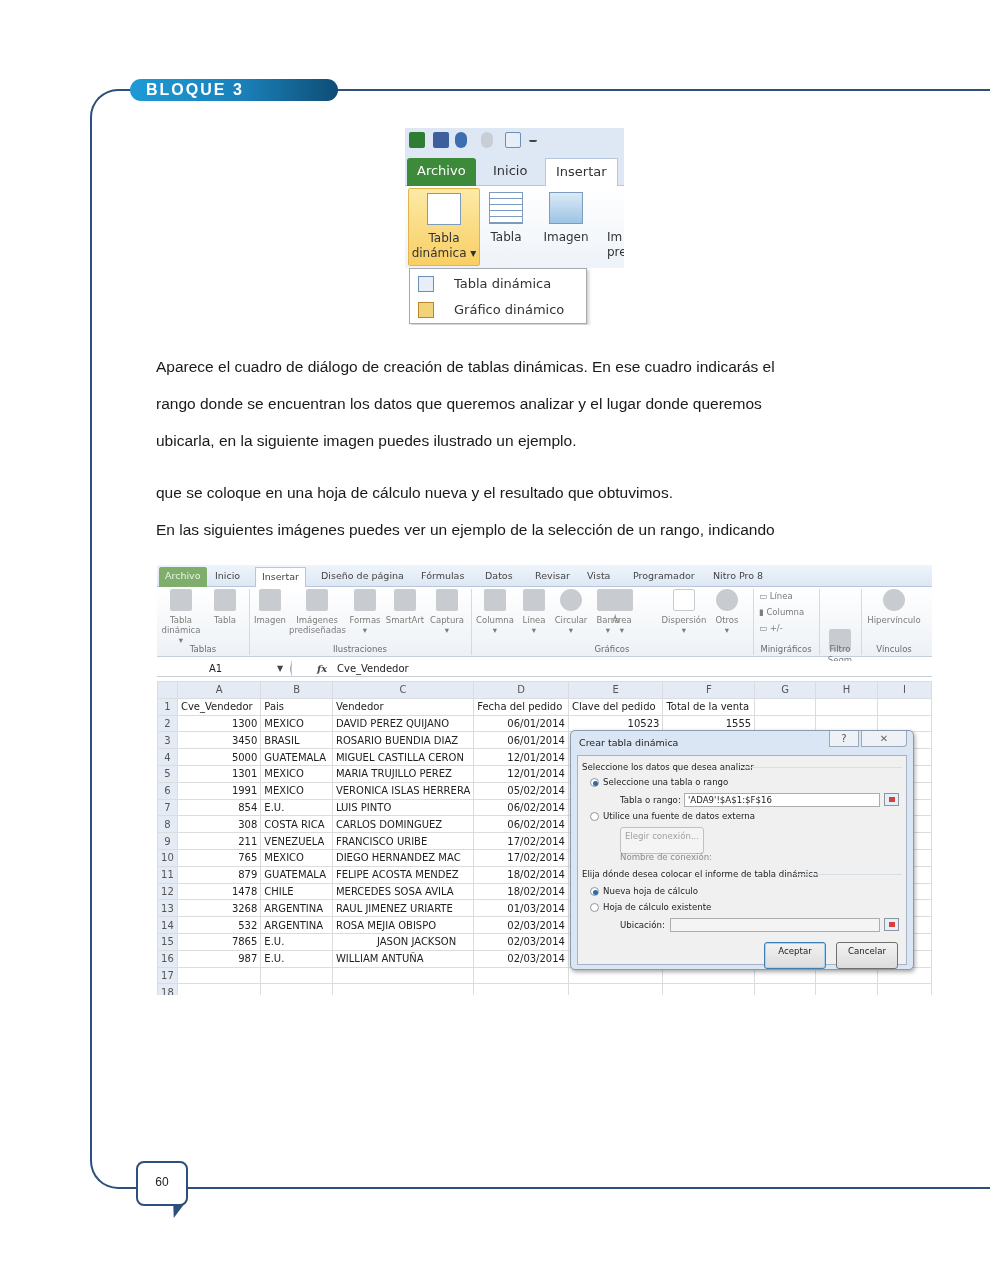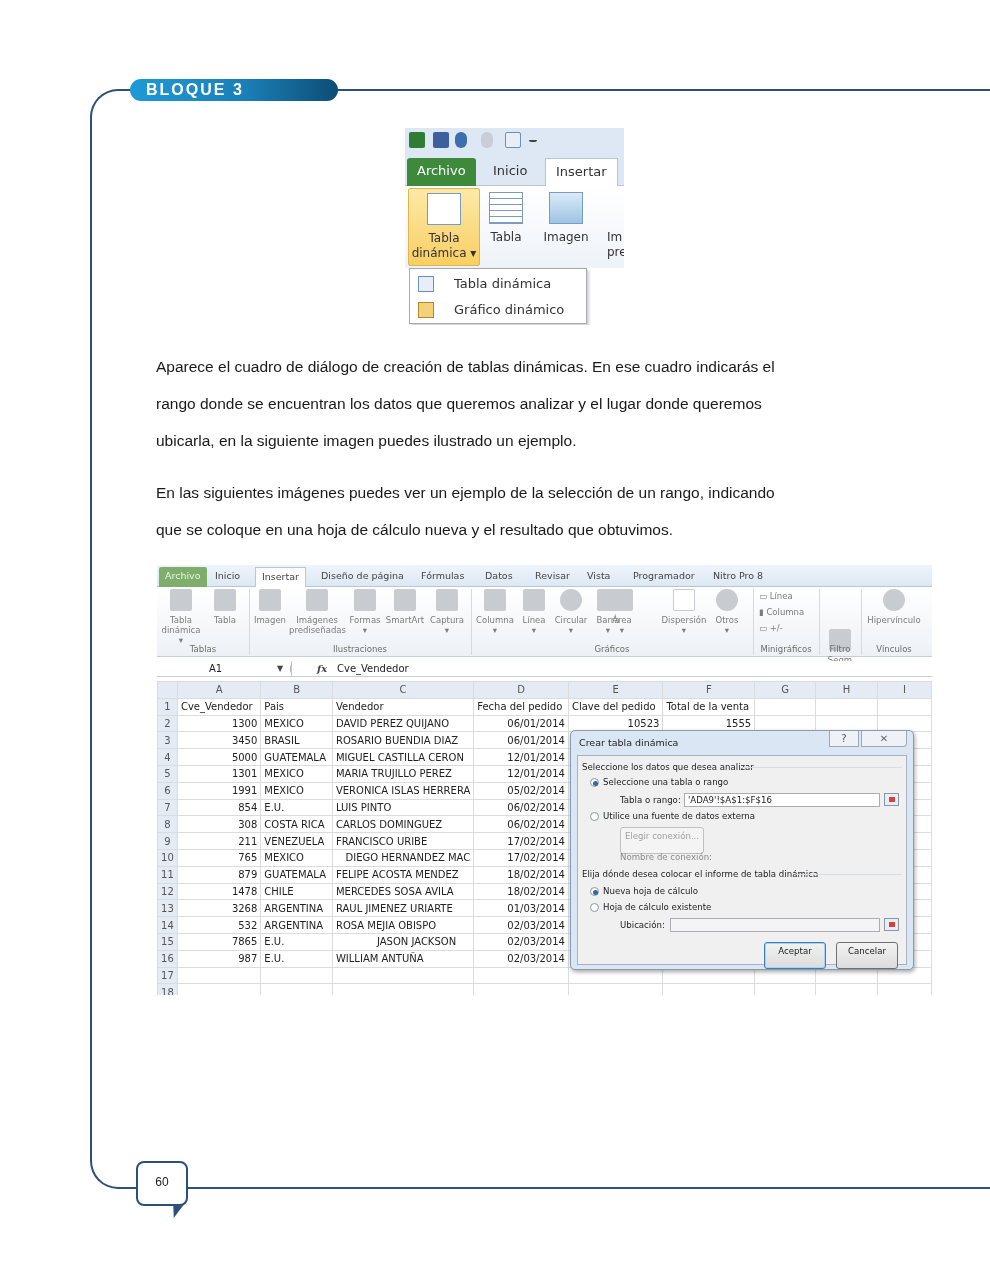--- a/index.html
+++ b/index.html
@@ -141,22 +141,22 @@
     </div>
   </div>
 </div>
 
 <div class="para" style="top:348px;">
   <div>Aparece el cuadro de diálogo de creación de tablas dinámicas. En ese cuadro indicarás el</div>
   <div>rango donde se encuentran los datos que queremos analizar y el lugar donde queremos</div>
   <div>ubicarla, en la siguiente imagen puedes ilustrado un ejemplo.</div>
 </div>
 <div class="para" style="top:474px;">
+  <div>que se coloque en una hoja de cálculo nueva y el resultado que obtuvimos.</div>
   <div>En las siguientes imágenes puedes ver un ejemplo de la selección de un rango, indicando</div>
-  <div>que se coloque en una hoja de cálculo nueva y el resultado que obtuvimos.</div>
 </div>
 
 <div class="xl">
   <div class="xl-tabs">
     <div class="xl-tab archivo" style="left:2px;">Archivo</div>
     <div class="xl-tab" style="left:52px;">Inicio</div>
     <div class="xl-tab insertar" style="left:98px;">Insertar</div>
     <div class="xl-tab" style="left:158px;">Diseño de página</div>
     <div class="xl-tab" style="left:258px;">Fórmulas</div>
     <div class="xl-tab" style="left:322px;">Datos</div>
@@ -400,21 +400,21 @@
           <td class="num" style="border-style: solid;"></td>
           <td class="num" style="border-style: solid dashed solid solid; border-right-width: 1px; border-right-color: rgb(51, 51, 51);"></td>
           <td></td>
           <td></td>
           <td></td>
         </tr>
         <tr>
           <td class="rn">10</td>
           <td class="num" style="border-style: solid solid solid dashed; border-left-width: 1px; border-left-color: rgb(51, 51, 51);">765</td>
           <td style="border-style: solid;">MEXICO</td>
-          <td style="border-style: solid; text-align: right;">DIEGO HERNANDEZ MAC</td>
+          <td style="border-style: solid;">DIEGO HERNANDEZ MAC</td>
           <td class="num" style="border-style: solid;">17/02/2014</td>
           <td class="num" style="border-style: solid;"></td>
           <td class="num" style="border-style: solid dashed solid solid; border-right-width: 1px; border-right-color: rgb(51, 51, 51);"></td>
           <td></td>
           <td></td>
           <td></td>
         </tr>
         <tr>
           <td class="rn">11</td>
           <td class="num" style="border-style: solid solid solid dashed; border-left-width: 1px; border-left-color: rgb(51, 51, 51);">879</td>

